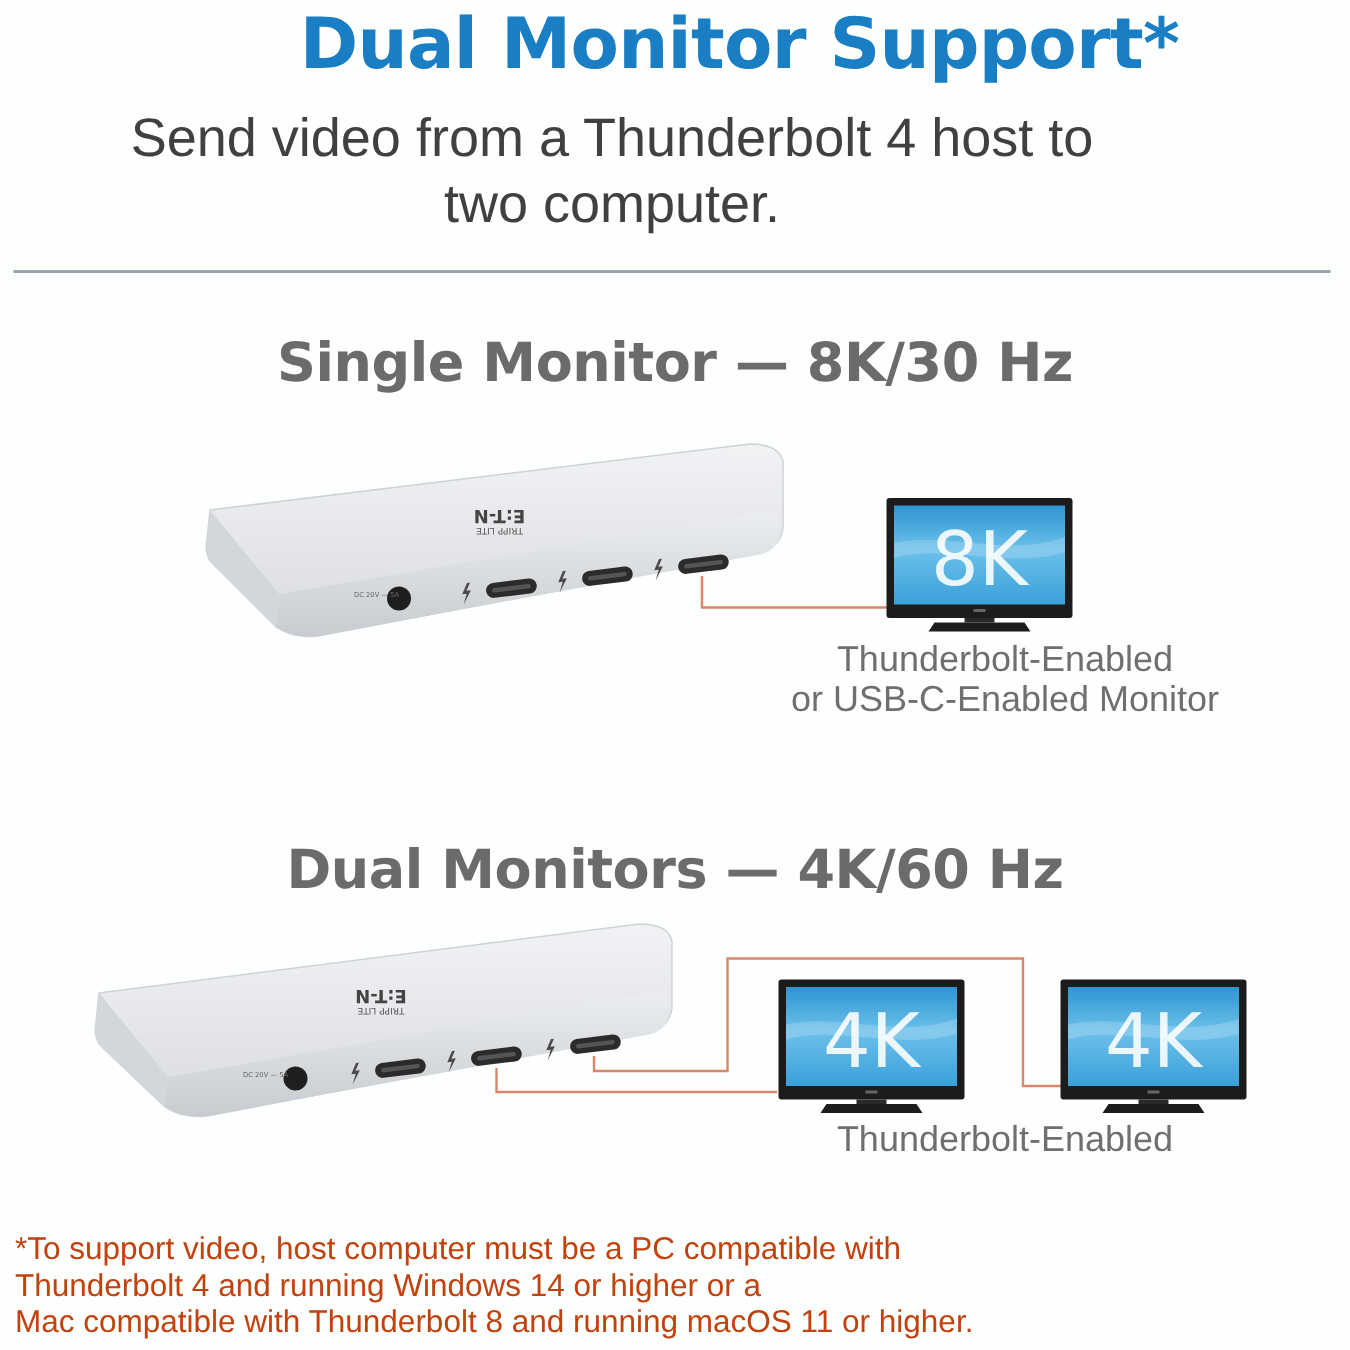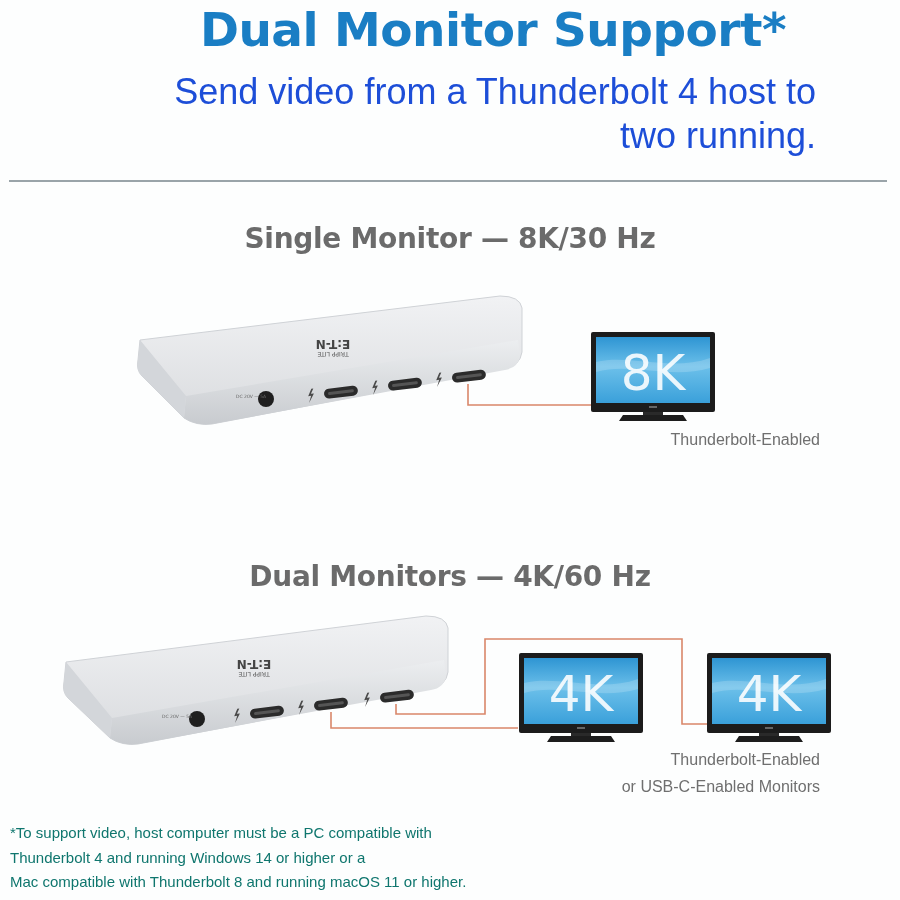--- a/index.html
+++ b/index.html
@@ -5,48 +5,48 @@
   * { box-sizing: border-box; margin: 0; padding: 0; }
   html, body { width: 900px; height: 900px; background: #fdfefe; overflow: hidden; }
   body { position: relative; font-family: "DejaVu Sans", "Liberation Sans", sans-serif; color: #6e6e6e; }
 
   .title {
     position: absolute; left: 0; width: 900px; top: 2px; text-align: center;
     font-family: "DejaVu Sans", sans-serif; font-weight: bold; font-size: 47px;
     letter-spacing: -0.5px; line-height: 56px;
   }
   .subtitle {
-    position: absolute; left: 0; width: 816px; top: 70px; text-align: right;
-    font-family: "Liberation Sans", sans-serif; font-size: 36px; line-height: 44px; color: #1d4ed8;
+    position: absolute; left: 0; width: 816px; top: 70px; text-align: center;
+    font-family: "Liberation Sans", sans-serif; font-size: 36px; line-height: 44px; color: #404040;
   }
   .divider { position: absolute; left: 9px; width: 878px; top: 180px; height: 2px; background: #9aa4a9; }
 
   .section-title {
     position: absolute; left: 0; width: 900px; text-align: center;
-    font-family: "DejaVu Sans", sans-serif; font-weight: bold; font-size: 28px; color: #6b6b6b;
+    font-family: "DejaVu Sans", sans-serif; font-weight: bold; font-size: 36px; color: #6b6b6b;
     letter-spacing: -0.3px;
   }
   .caption {
-    position: absolute; text-align: right; font-family: "Liberation Sans", sans-serif;
-    font-size: 16px; line-height: 27px; color: #6f6f6f;
+    position: absolute; text-align: center; font-family: "Liberation Sans", sans-serif;
+    font-size: 24px; line-height: 27px; color: #6f6f6f;
   }
   .footnote {
     position: absolute; left: 10px; top: 821px; font-family: "Liberation Sans", sans-serif;
-    font-size: 15px; line-height: 24.5px; color: #0f766e;
+    font-size: 21px; line-height: 24.5px; color: #c2410c;
   }
   svg.art { position: absolute; left: 0; top: 0; }
   .screen-label { font-family: "DejaVu Sans", sans-serif; fill: #ffffff; fill-opacity: 0.88; }
 </style>
 </head>
 <body>
 
 <div class="title" style="color:#1a7ec4;margin-left:43px;">Dual Monitor Support*</div>
 <div class="subtitle">
   <div>Send video from a Thunderbolt 4 host to</div>
-  <div>two running.</div>
+  <div>two computer.</div>
 </div>
 <div class="divider"></div>
 
 <div class="section-title" style="top:222px;">Single Monitor — 8K/30 Hz</div>
 <div class="section-title" style="top:560px;">Dual Monitors — 4K/60 Hz</div>
 
 <svg class="art" width="900" height="900" viewBox="0 0 900 900">
   <defs>
     <linearGradient id="dockTop" x1="0" y1="0" x2="0" y2="1">
       <stop offset="0" stop-color="#f1f2f4"></stop>
@@ -117,23 +117,23 @@
     <text class="screen-label" x="62" y="58" text-anchor="middle" font-size="50">4K</text>
   </g>
   <g transform="translate(707,653)">
     <use href="#monitor"></use>
     <text class="screen-label" x="62" y="58" text-anchor="middle" font-size="50">4K</text>
   </g>
 </svg>
 
 <div class="caption" style="left:520px; width:300px; top:426px;">
   <div>Thunderbolt-Enabled</div>
+  <div>or USB-C-Enabled Monitor</div>
 </div>
 <div class="caption" style="left:520px; width:300px; top:746px;">
   <div>Thunderbolt-Enabled</div>
-  <div>or USB-C-Enabled Monitors</div>
 </div>
 
 <div class="footnote">
   <div>*To support video, host computer must be a PC compatible with</div>
   <div>Thunderbolt 4 and running Windows 14 or higher or a</div>
   <div>Mac compatible with Thunderbolt 8 and running macOS 11 or higher.</div>
 </div>
 
 </body></html>

